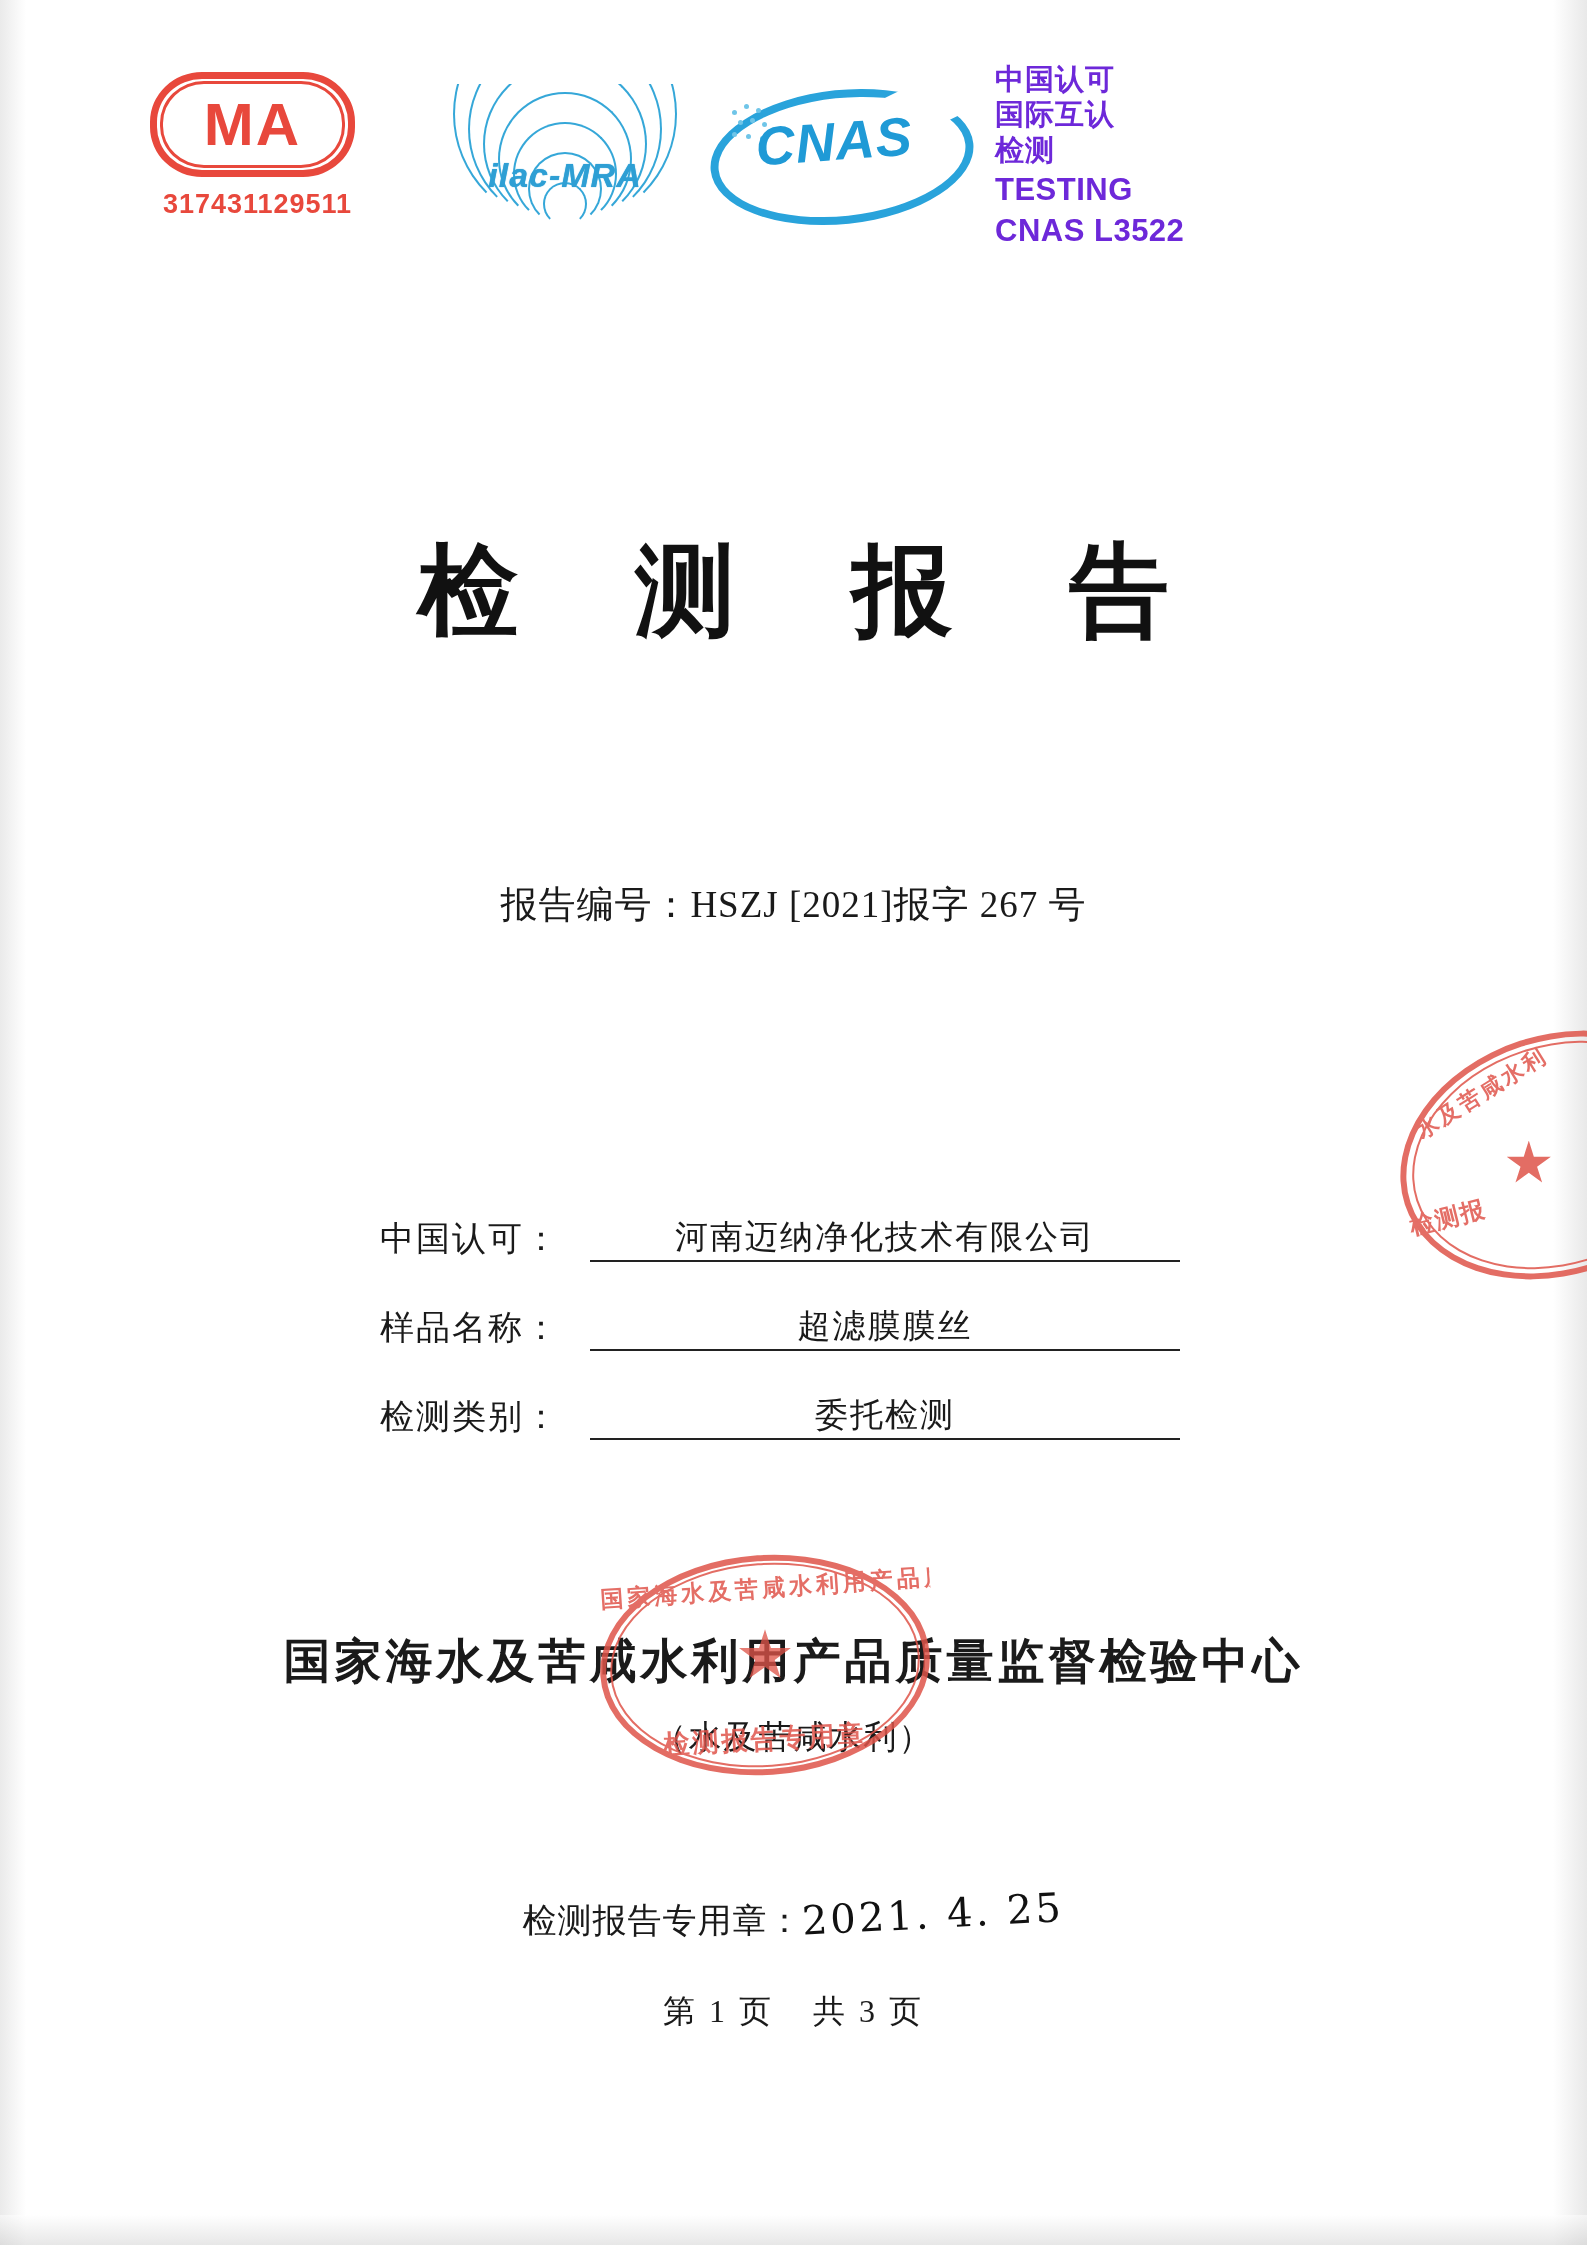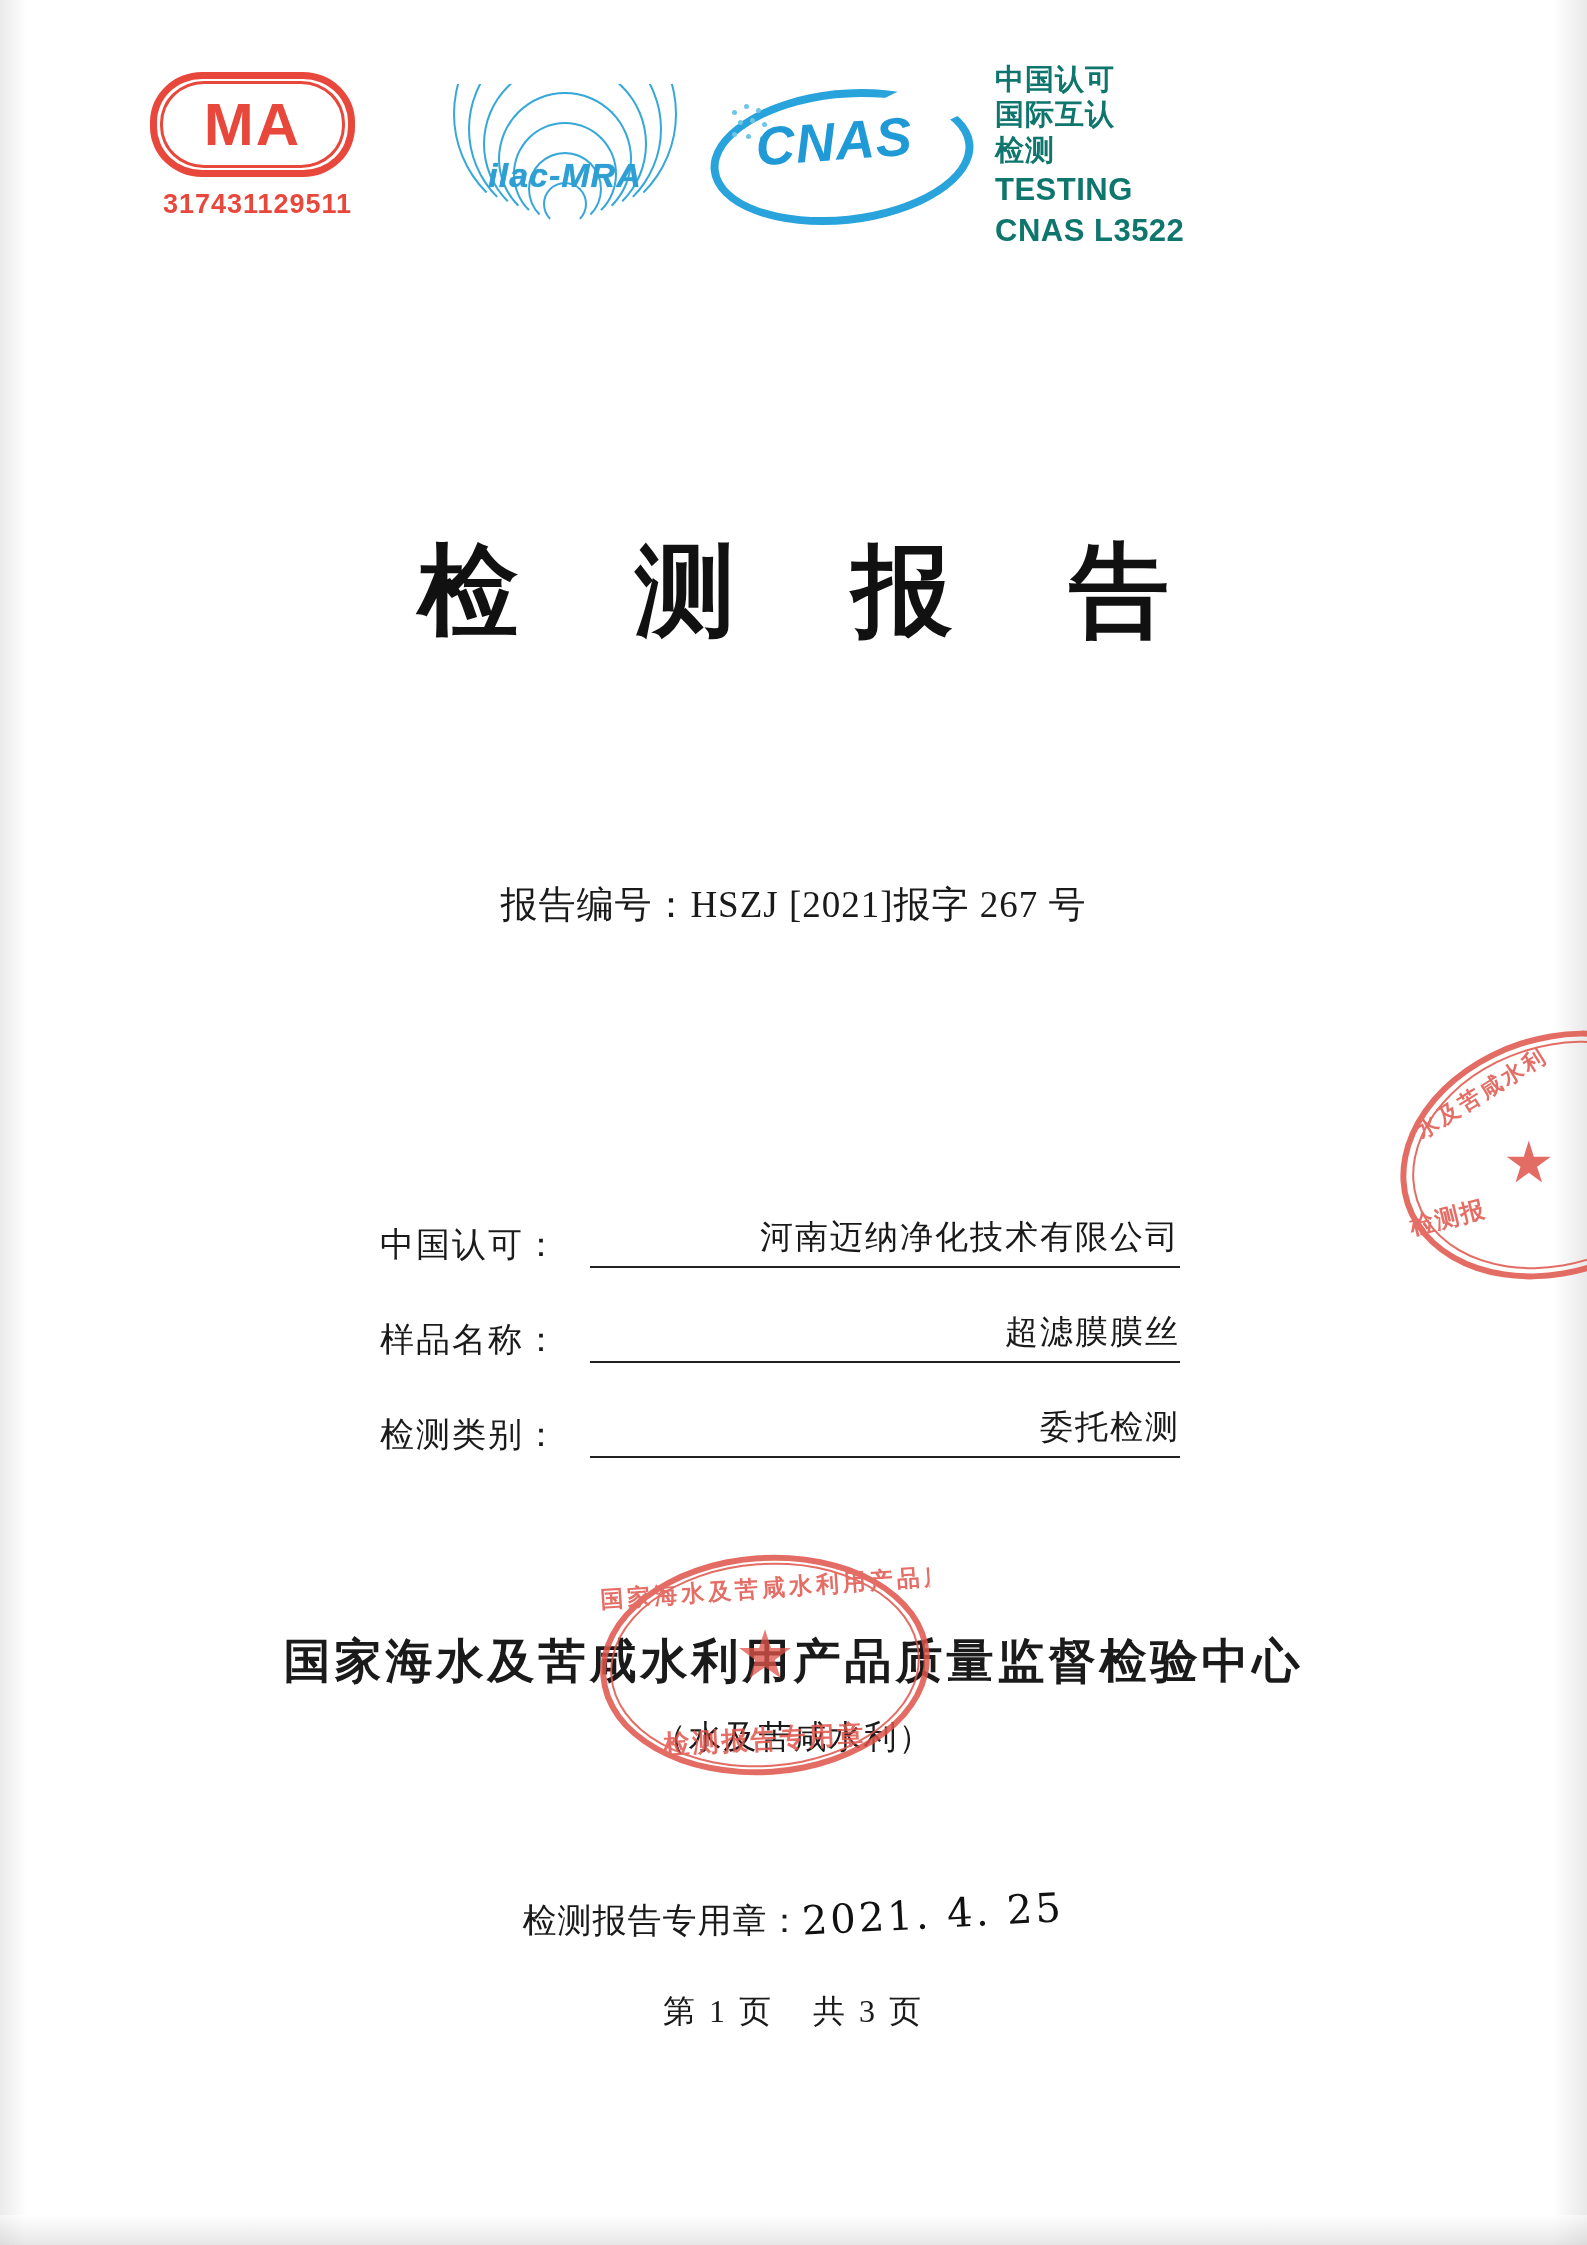--- a/index.html
+++ b/index.html
@@ -186,21 +186,21 @@
     background: #6fc5e8;
     border-radius: 50%;
   }
 
   
   .cnas-side {
     position: absolute;
     left: 845px;
     top: 0;
     width: 260px;
-    color: #0f766e;
+    color: #6d28d9;
     font-family: "Liberation Sans", sans-serif;
     line-height: 1.22;
   }
   .cnas-side .cn {
     font-size: 29px;
     font-weight: bold;
     letter-spacing: 1px;
   }
   .cnas-side .en {
     font-size: 31px;
@@ -249,22 +249,21 @@
     font-size: 34px;
   }
   .field-label {
     width: 210px;
     flex: 0 0 auto;
     letter-spacing: 2px;
   }
   .field-value {
     flex: 1 1 auto;
     border-bottom: 2px solid #222;
-    text-align: right;
-    padding-bottom: 6px;
+    text-align: center;
     font-size: 33px;
     letter-spacing: 2px;
   }
 
   
   .issuer {
     position: absolute;
     top: 1630px;
     left: 0;
     width: 100%;

